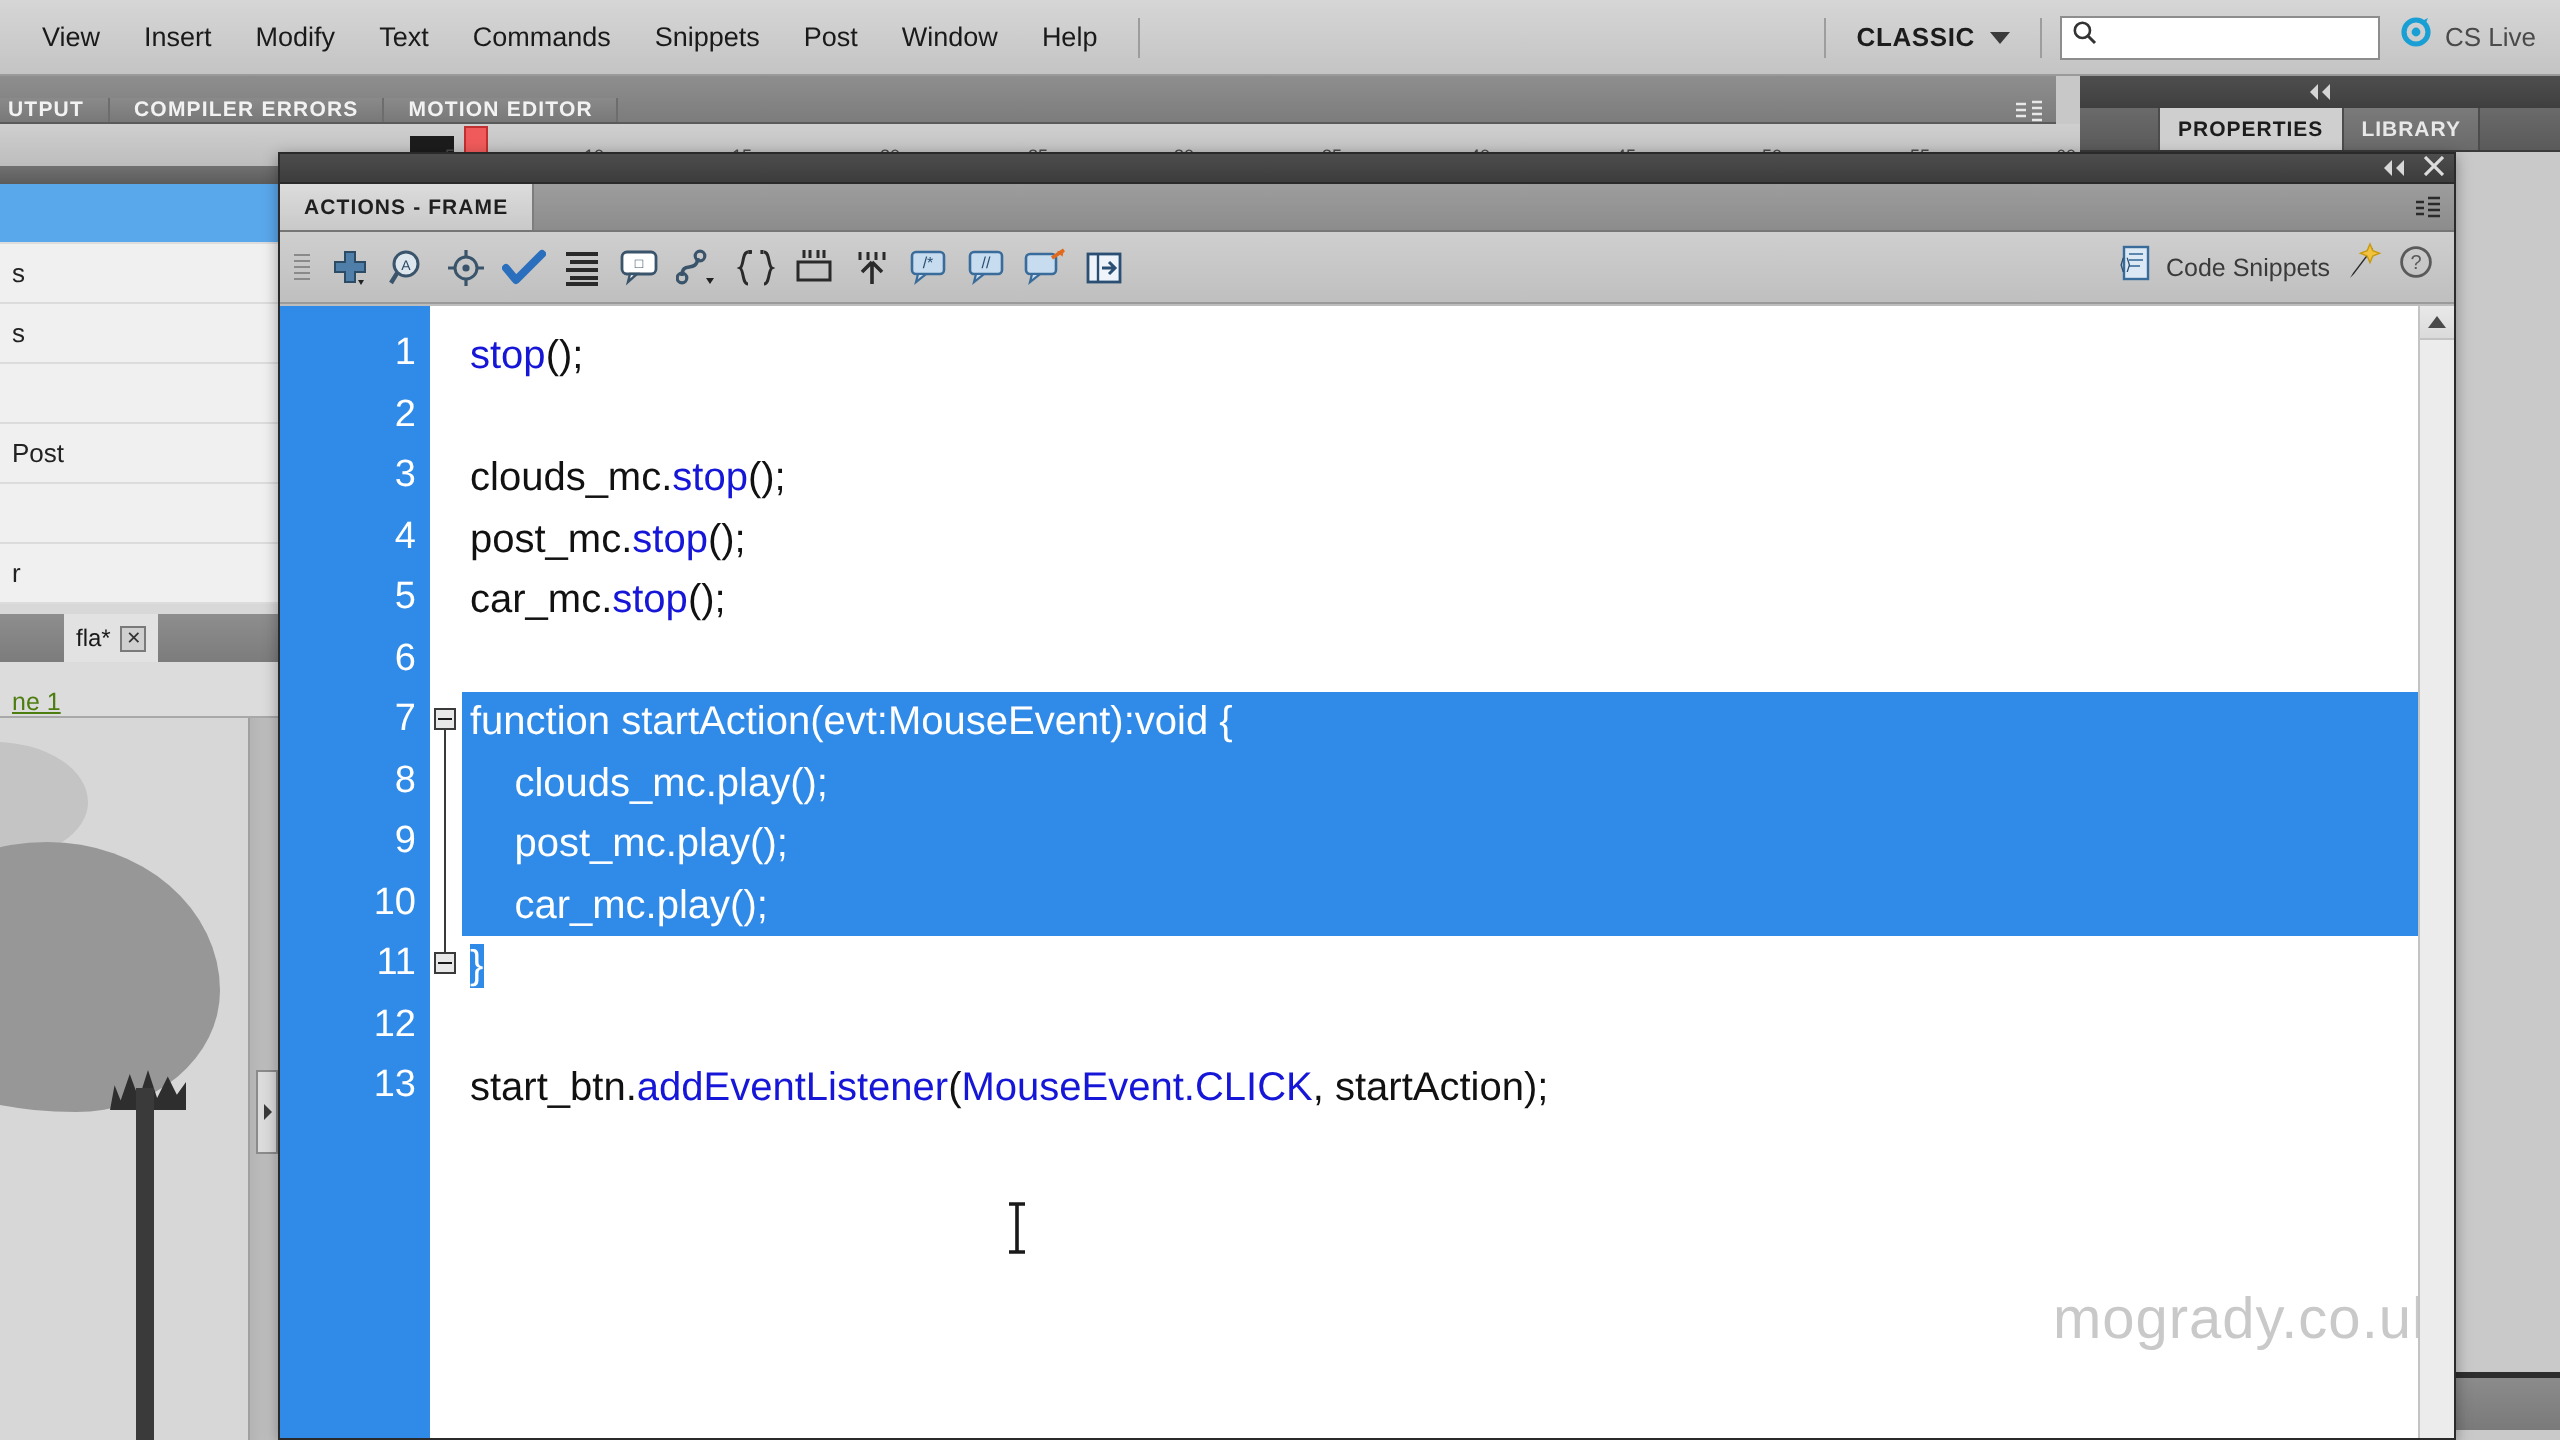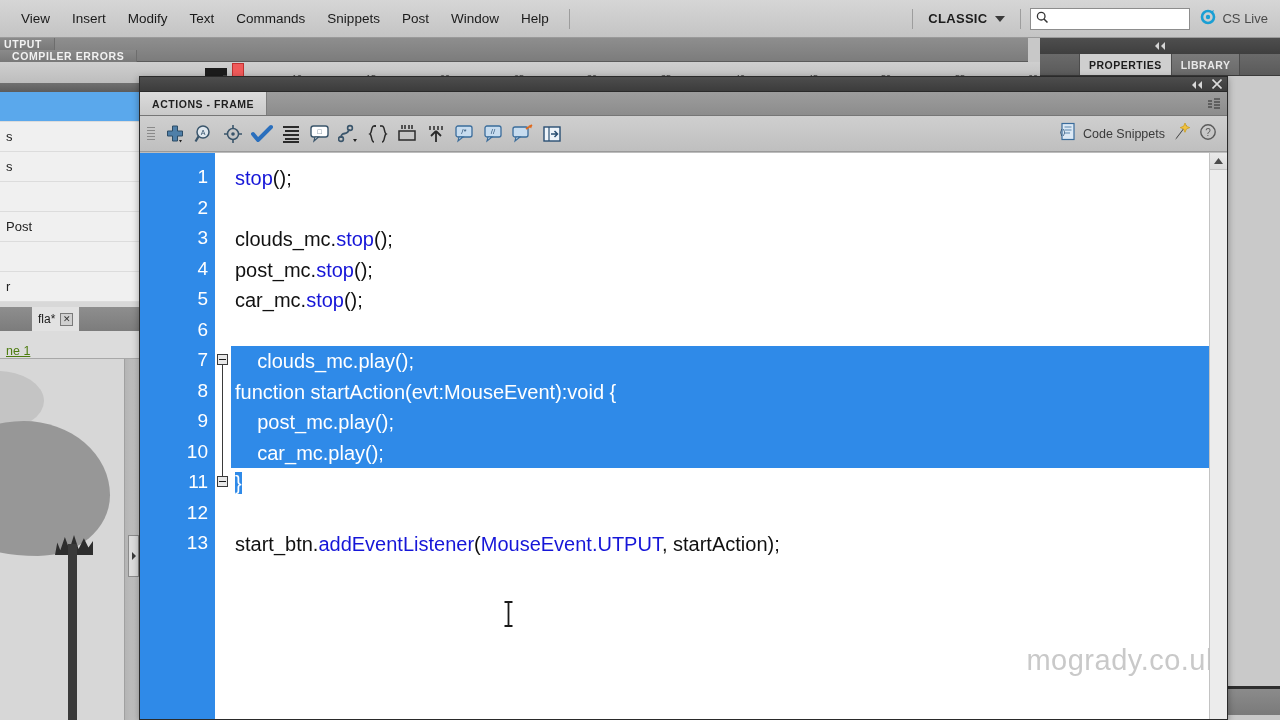--- a/index.html
+++ b/index.html
@@ -45,23 +45,22 @@
     border: 0; outline: 0; background: transparent;
     font-size: 12px; width: 100%; font-family: "Liberation Sans", sans-serif;
   }
   .cslive { display: flex; align-items: center; gap: 6px; margin-right: 12px; }
   .cslive-text { font-size: 13px; color: #4a4a4a; }
 
   
   .panelstrip {
     position: absolute; left: 0; top: 38px; width: 1028px; height: 24px;
     background: linear-gradient(#8e8e8e, #7c7c7c);
-    display: flex; align-items: flex-start;
+    display: flex; align-items: flex-end;
     border-bottom: 1px solid #5a5a5a;
-    flex-direction: column;
   }
   .pstab {
     display: flex; align-items: center; padding: 0 12px;
     font-size: 10.5px; font-weight: bold; color: #f2f2f2;
     letter-spacing: .6px; border-right: 1px solid #6d6d6d;
     background: linear-gradient(#8a8a8a, #787878);
     white-space: nowrap;
   }
   .pstab.first { padding-left: 4px; }
   .pstab-fill { flex: 1 1 auto; background: linear-gradient(#8a8a8a, #787878); }
@@ -616,27 +615,27 @@
           <div class="fold-line" style="top: 212px; height: 111px;"></div>
         </div>
       <div class="code" id="codearea">
 
       <div class="cline"><span class="kw">stop</span><span>();</span></div>
           <div class="cline">&nbsp;</div>
           <div class="cline"><span>clouds_mc.</span><span class="kw">stop</span><span>();</span></div>
           <div class="cline"><span>post_mc.</span><span class="kw">stop</span><span>();</span></div>
           <div class="cline"><span>car_mc.</span><span class="kw">stop</span><span>();</span></div>
           <div class="cline">&nbsp;</div>
+          <div class="cline sel"><span>function startAction(evt:MouseEvent):void {</span></div>
           <div class="cline sel"><span>    clouds_mc.play();</span></div>
-          <div class="cline sel"><span>function startAction(evt:MouseEvent):void {</span></div>
           <div class="cline sel"><span>    post_mc.play();</span></div>
           <div class="cline sel"><span>    car_mc.play();</span></div>
           <div class="cline selpartial"><span class="selbrace">}</span></div>
           <div class="cline">&nbsp;</div>
-          <div class="cline"><span>start_btn.</span><span class="kw">addEventListener</span><span>(</span><span class="kw">MouseEvent.UTPUT</span><span>, startAction);</span></div>
+          <div class="cline"><span>start_btn.</span><span class="kw">addEventListener</span><span>(</span><span class="kw">MouseEvent.CLICK</span><span>, startAction);</span></div>
           <span class="caret-ibeam">
           <svg width="11" height="26" viewBox="0 0 11 26">
               <path d="M1.5 1 H9.5 M5.5 1 V25 M1.5 25 H9.5" stroke="#1a1a1a" stroke-width="1.8" fill="none"></path>
             </svg>
         </span>
           <div class="watermark">mogrady.co.uk</div>
         </div>
     </div>
 
     <div class="code-scroll">

